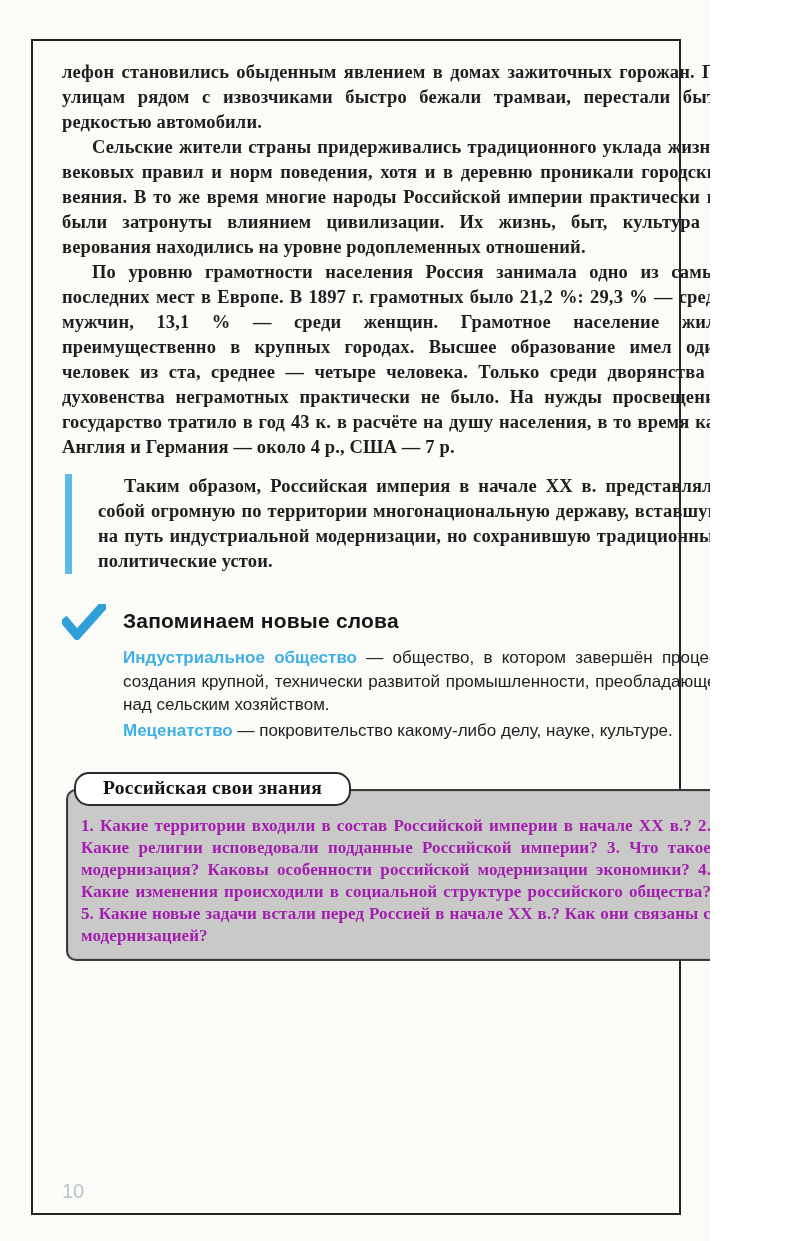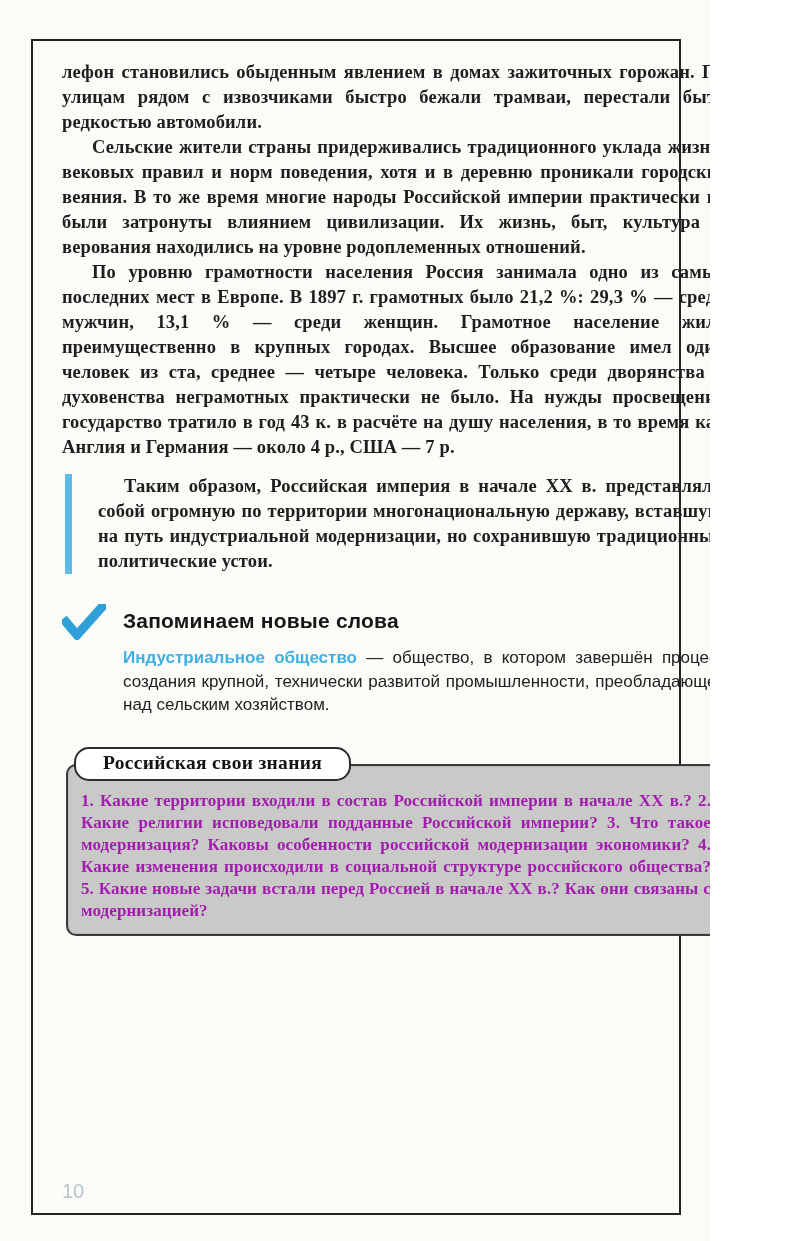--- a/index.html
+++ b/index.html
@@ -145,20 +145,24 @@
     <div class="vocab">
       <svg class="check-icon" viewBox="0 0 44 36" aria-hidden="true">
         <path d="M4 18 L15 31 L40 3" fill="none" stroke="#2f9fd8" stroke-width="9" stroke-linecap="square"></path>
       </svg>
       <h2 class="vocab-heading">Запоминаем новые слова</h2>
 
       <p class="definition">
         <span class="term">Индустриальное общество</span>
         <span>— общество, в котором завершён процесс создания крупной, технически развитой промышленности, преобладающей над сельским хозяйством.</span>
       </p>
+      <p class="definition">
+        <span class="term">Меценатство</span>
+        <span>— покровительство какому-либо делу, науке, культуре.</span>
+      </p>
     </div>
 
     <div class="questions">
       <div class="questions-header">Российская свои знания</div>
       <div class="questions-box">
         <p>1. Какие территории входили в состав Российской империи в начале XX в.? 2. Какие религии исповедовали подданные Российской империи? 3. Что такое модернизация? Каковы особенности российской модернизации экономики? 4. Какие изменения происходили в социальной структуре российского общества? 5. Какие новые задачи встали перед Россией в начале XX в.? Как они связаны с модернизацией?</p>
       </div>
     </div>
 
   </div>

